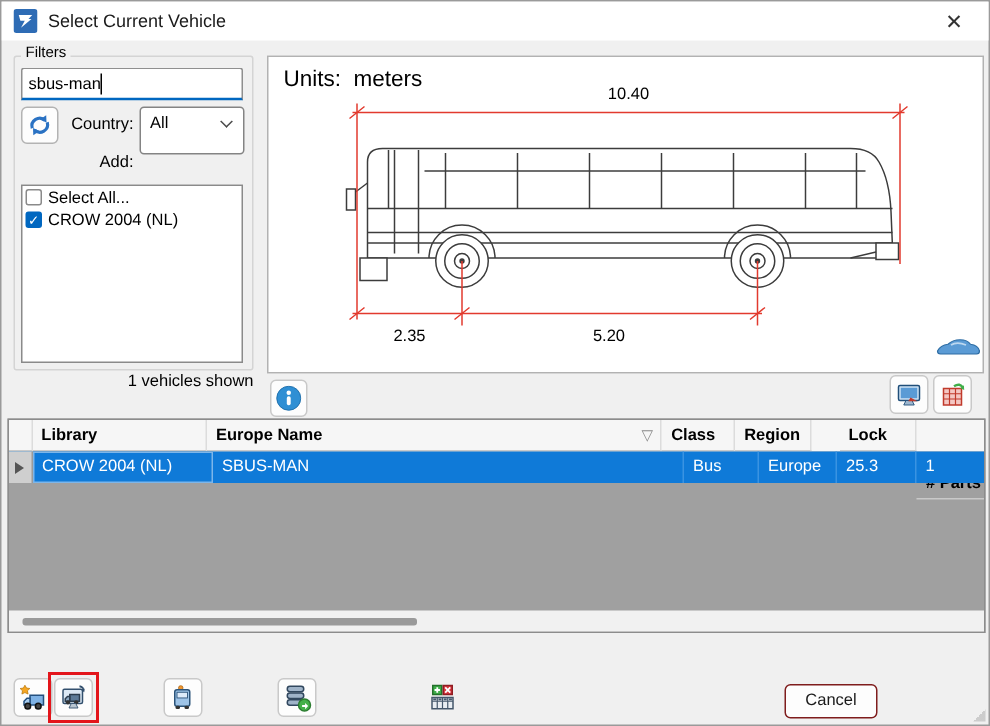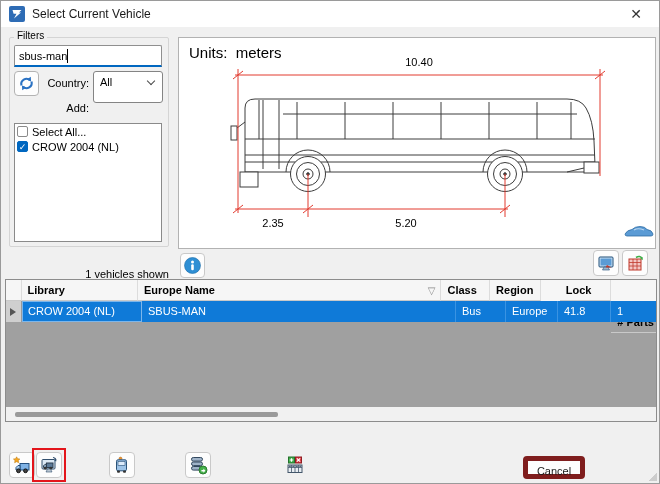--- a/index.html
+++ b/index.html
@@ -34,21 +34,21 @@
   .dropdown.disabled .chev{border-color:#a8a8a8;}
 
   #filter-list{position:absolute;left:13px;top:122px;width:148px;height:119px;background:#fff;
                border:1px solid #8a8a8a;padding-top:2px;}
   .flist-item{display:flex;align-items:flex-start;height:15px;padding-left:2px;}
   .cbx{width:11px;height:11px;border:1px solid #8a8a8a;border-radius:2px;background:#fff;
        margin-right:4px;flex:0 0 auto;}
   .cbx.checked{background:#0067c0;border-color:#0067c0;color:#fff;font-size:9px;line-height:11px;
        text-align:center;}
   .flist-item .lbl{font-size:11px;color:#000;white-space:nowrap;}
-  #vehicle-count{position:absolute;left:8px;top:247px;width:160px;text-align:right;font-size:11px;color:#000;margin-top:20px;}
+  #vehicle-count{position:absolute;left:8px;top:247px;width:160px;text-align:right;font-size:11px;color:#000;}
 
   
   #preview{position:absolute;left:177px;top:36px;width:478px;height:212px;background:#fff;
            border:1px solid #b2b2b2;}
   #units-label{position:absolute;left:10px;top:6px;font-size:15px;color:#000;white-space:pre;}
   #preview svg{position:absolute;left:0;top:0;}
   .dim-text{font-size:11px;fill:#000;}
 
   #info-btn{position:absolute;left:179px;top:252px;width:25px;height:25px;background:#fdfdfd;
             border:1px solid #c9c9c9;border-radius:4px;display:flex;align-items:center;justify-content:center;}
@@ -74,21 +74,21 @@
   .rc2{width:313px;} .rc3{width:50px;border-left:1px solid #3a93e2;} .rc4{width:52px;border-left:1px solid #3a93e2;}
   .rc5{width:53px;border-left:1px solid #3a93e2;} .rc6{width:46px;border-left:1px solid #3a93e2;}
   #hscroll{position:absolute;left:0;bottom:0;width:650px;height:14px;background:#f1f1f1;}
   #hthumb{position:absolute;left:9px;top:5px;width:263px;height:5px;background:#9a9a9a;border-radius:2px;}
 
   
   .tool-btn{position:absolute;top:451px;width:26px;height:26px;background:#fdfdfd;border:1px solid #c9c9c9;
             border-radius:4px;display:flex;align-items:center;justify-content:center;}
   .tool-flat{border:none;background:transparent;}
   #annotation-box{position:absolute;left:31px;top:447px;width:34px;height:34px;border:2px solid #e3151b;}
-  .dlg-btn{position:absolute;top:455px;width:62px;height:23px;background:#fdfdfd;border:5px solid #7f1d1d;
+  .dlg-btn{position:absolute;top:455px;width:62px;height:23px;background:#fdfdfd;border:1px solid #7f1d1d;
            border-radius:4px;font-size:11px;color:#1a1a1a;text-align:center;line-height:21px;}
   #ok-btn{border:1px solid #0067c0;box-shadow:inset 0 0 0 1px #0067c0;margin-top:44px;}
   #resize-grip{position:absolute;right:2px;bottom:2px;width:8px;height:8px;
      background:linear-gradient(135deg,transparent 50%,#b5b5b5 50%) ;opacity:.6;}
 </style>
 </head>
 <body>
 
 <div id="window">
 
@@ -234,21 +234,21 @@
       <div class="hcell hc4">Region</div>
       <div class="hcell hc5">Lock</div>
       <div class="hcell hc6"># Parts</div>
     </div>
     <div id="trow">
       <div class="rcell rc0"></div>
       <div class="rcell rc1">CROW 2004 (NL)</div>
       <div class="rcell rc2">SBUS-MAN</div>
       <div class="rcell rc3">Bus</div>
       <div class="rcell rc4">Europe</div>
-      <div class="rcell rc5">41.8</div>
+      <div class="rcell rc5">25.3</div>
       <div class="rcell rc6">1</div>
     </div>
     <div id="hscroll">
       <div id="hthumb"></div>
     </div>
   </div>
 
   <div class="tool-btn" style="left:8px;">
     <svg width="20" height="20" viewBox="0 0 20 20">
       <path d="M4.6 1.8 l1.1 1.9 2.2.3 -1.6 1.5 .4 2.2 -2.1-1 -2 1 .4-2.2 -1.6-1.5 2.2-.3 z" fill="#f5a623" stroke="#b97708" stroke-width="0.5"></path>

